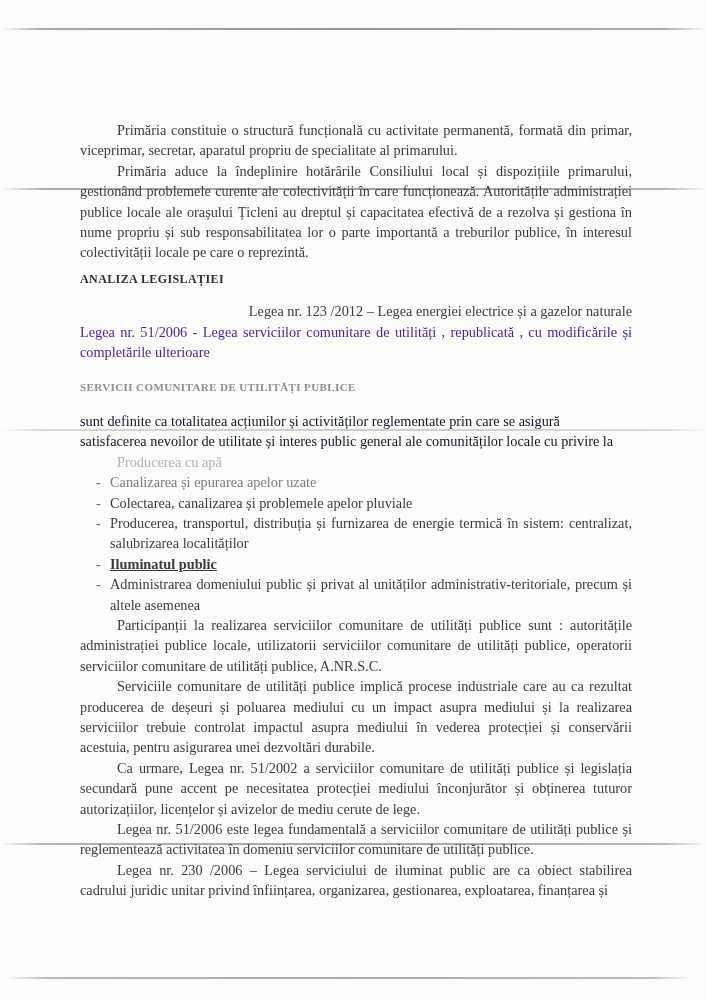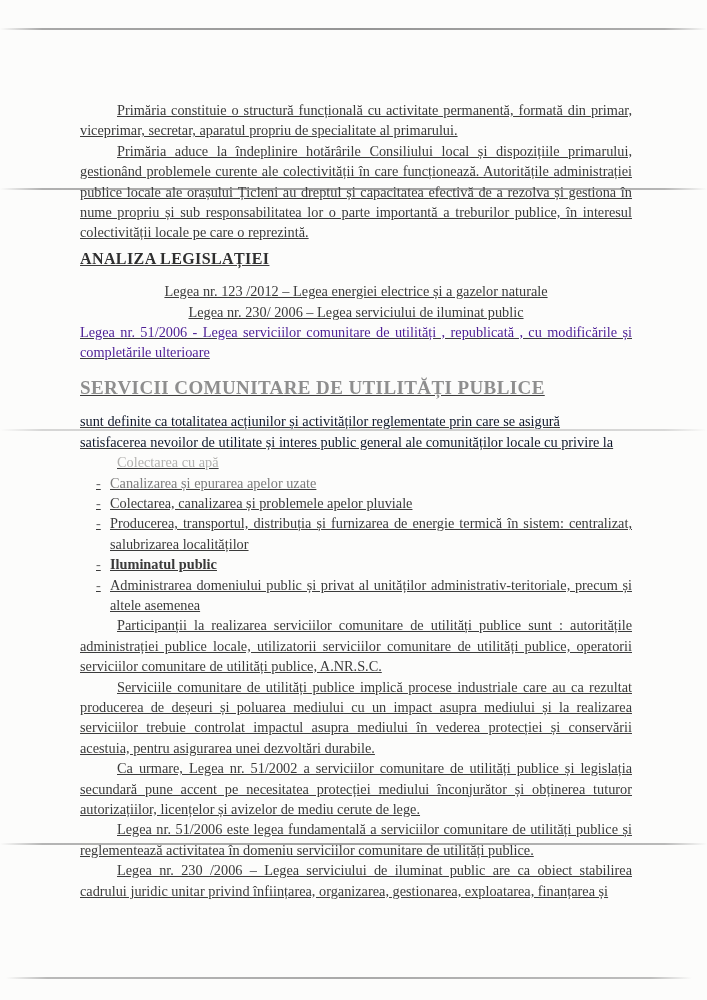--- a/index.html
+++ b/index.html
@@ -12,47 +12,46 @@
     width: 707px;
     height: 1000px;
     margin: 0 auto;
     background: #fcfcfb;
     overflow: hidden;
     color: #3b3b3b;
   }
   .content {
     position: absolute;
     left: 80px;
-    top: 100px;
+    top: 120px;
     width: 552px;
     font-size: 14.3px;
     line-height: 20.4px;
     text-align: justify;
-    text-decoration: underline;
   }
   p { margin: 0; }
   .indent { text-indent: 37px; }
   .h1 {
     font-weight: bold;
-    font-size: 16px;
+    font-size: 12px;
     letter-spacing: 0.4px;
     color: #2f2f2f;
     margin: 6px 0 12px 0;
     text-align: left;
   }
   .h2 {
     font-weight: bold;
-    font-size: 19px;
+    font-size: 11px;
     letter-spacing: 0.4px;
     color: #8e8e8e;
     margin: 15px 0 13px 0;
     text-align: left;
     filter: blur(0.2px);
   }
-  .law-line { text-align: center; }
+  .law-line { text-align: right; }
   .law-line.justify-wrap { text-align: justify; }
   .soft { color: #4c1d95; }
   .faded-1 { color: #9c9c9c; filter: blur(0.25px); }
   .faded-2 { color: #0f172a; filter: blur(0.45px); }
   .faded-3 { color: #b3b2b0; filter: blur(0.35px); }
   .semi-faded { color: #7c7c7c; }
   .list { margin: 0; }
   .list-item {
     display: flex;
     align-items: flex-start;
@@ -103,29 +102,28 @@
   <div class="content">
 
     <p class="indent">Primăria constituie o structură funcțională cu activitate permanentă, formată din primar, viceprimar, secretar, aparatul propriu de specialitate al primarului.</p>
 
     <p class="indent">Primăria aduce la îndeplinire hotărârile Consiliului local și dispozițiile primarului, gestionând problemele curente ale colectivității în care funcționează. Autoritățile administrației publice locale ale orașului Țicleni au dreptul și capacitatea efectivă de a rezolva și gestiona în nume propriu și sub responsabilitatea lor o parte importantă a treburilor publice, în interesul colectivității locale pe care o reprezintă.</p>
 
     <p class="h1">ANALIZA LEGISLAȚIEI</p>
 
 
     <p class="law-line">Legea nr. 123 /2012 – Legea energiei electrice și a gazelor naturale</p>
-    <p class="law-line">Legea nr. 230/ 2006 – Legea serviciului de iluminat public</p>
     <p class="law-line justify-wrap soft">Legea nr. 51/2006  - Legea serviciilor comunitare de utilități , republicată , cu modificările și completările ulterioare</p>
 
     <p class="h2">SERVICII COMUNITARE DE UTILITĂȚI PUBLICE</p>
 
     <p class="faded-2">sunt definite ca totalitatea acțiunilor și activităților reglementate prin care se asigură</p>
     <p class="faded-2">satisfacerea nevoilor de utilitate și interes public general ale comunităților locale cu privire la</p>
 
-    <p class="indent faded-3">Colectarea cu apă</p>
+    <p class="indent faded-3">Producerea cu apă</p>
 
     <div class="list">
       <div class="list-item semi-faded">
         <span class="dash">-</span>
         <span class="li-text">Canalizarea și epurarea apelor uzate</span>
       </div>
       <div class="list-item">
         <span class="dash">-</span>
         <span class="li-text">Colectarea, canalizarea și problemele apelor pluviale</span>
       </div>

